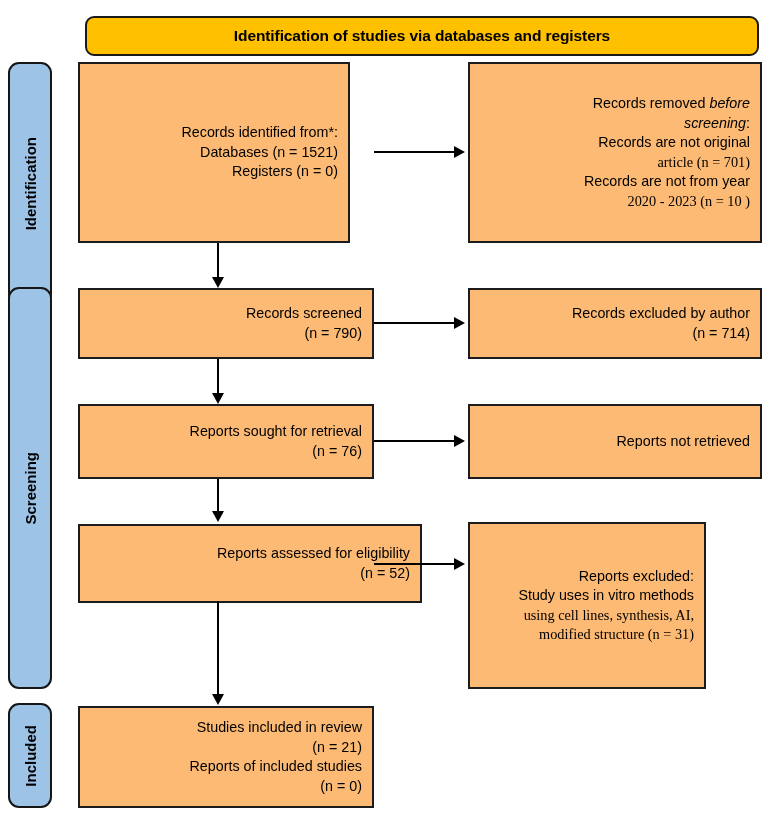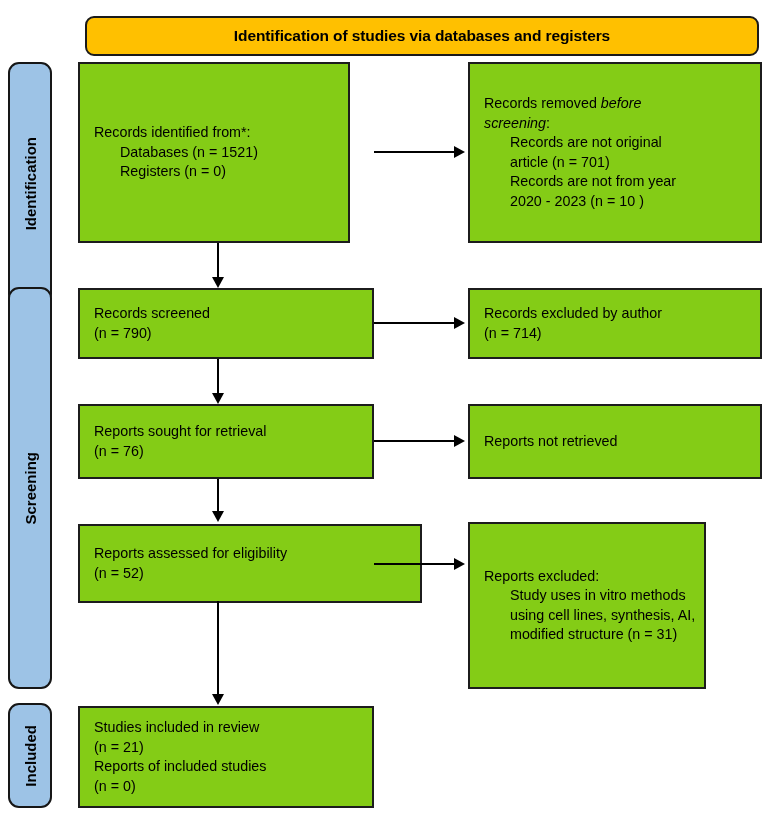--- a/index.html
+++ b/index.html
@@ -58,38 +58,39 @@
     transform: rotate(180deg);
     font-size: 15px;
     font-weight: bold;
     letter-spacing: 0px;
     white-space: nowrap;
   }
 
   
   .box {
     position: absolute;
-    background: #84cc16;
+    background: #fdba74;
     border: 2px solid #1c1c1c;
     box-sizing: border-box;
     display: flex;
     align-items: center;
+    text-align: right;
   }
   .box-inner {
     padding: 0 10px 0 14px;
     width: 100%;
     box-sizing: border-box;
   }
   .line {
     font-size: 14.3px;
     line-height: 19.5px;
     white-space: nowrap;
   }
   .line.indent { padding-left: 26px; }
-  .line.wrapline { padding-left: 26px; }
+  .line.wrapline { padding-left: 26px; font-family: Liberation Serif, serif; }
   .ital { font-style: italic; }
 
   
   .vline {
     position: absolute;
     width: 2px;
     background: #000000;
   }
   .hline {
     position: absolute;

